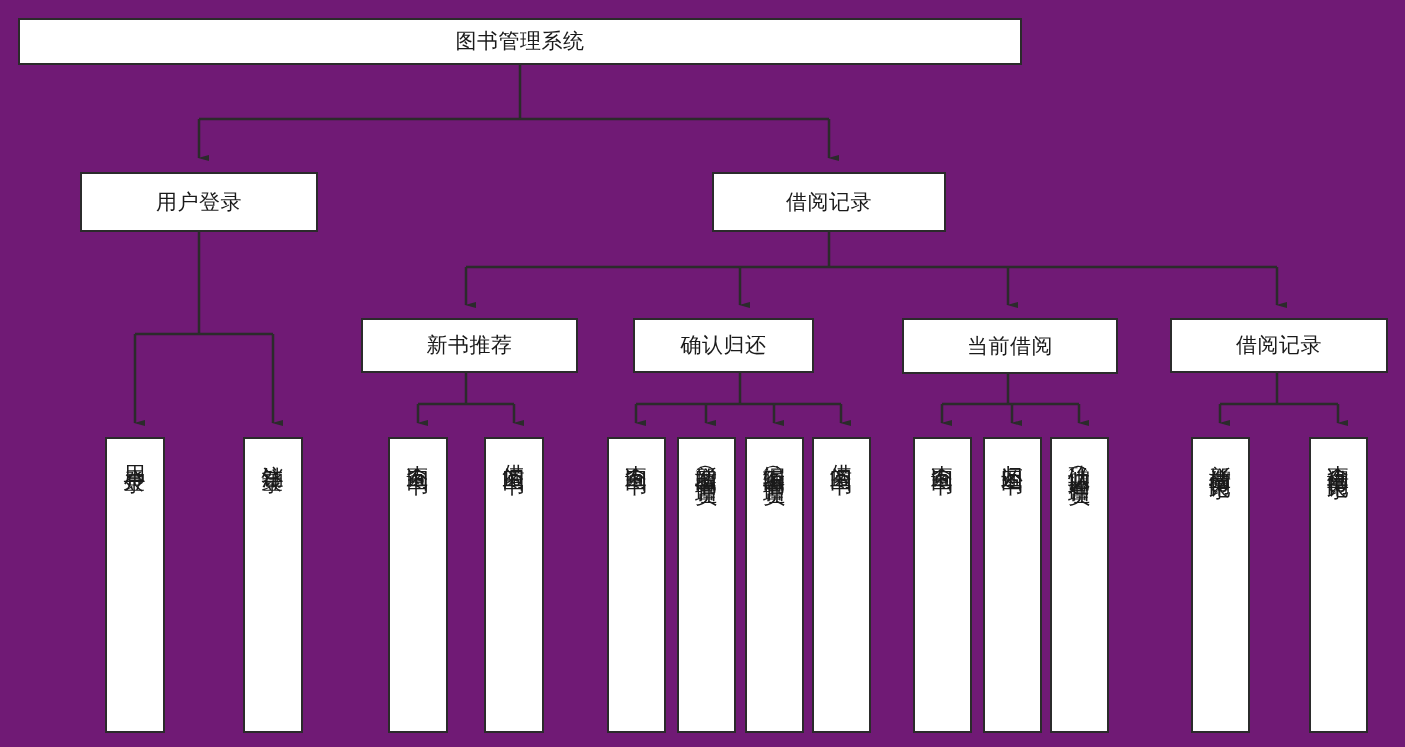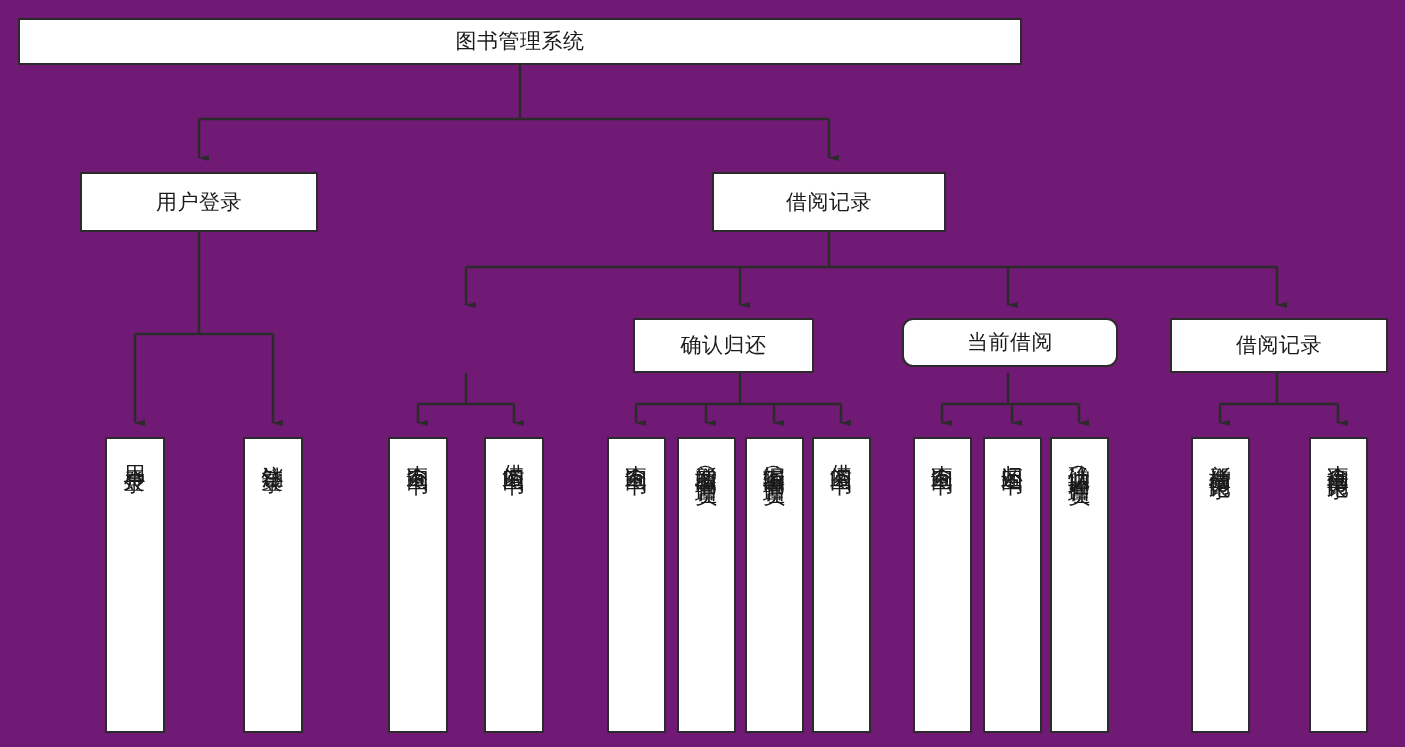--- a/index.html
+++ b/index.html
@@ -139,24 +139,27 @@
     <span class="node-label">图书管理系统</span>
   </div>
 
   <div class="node-box" style="left: 80px; top: 172px; width: 238px; height: 60px;">
     <span class="node-label">用户登录</span>
   </div>
   <div class="node-box" style="left: 712px; top: 172px; width: 234px; height: 60px;">
     <span class="node-label">借阅记录</span>
   </div>
 
+  <div class="node-box" style="left: 361px; top: 318px; width: 217px; height: 55px;">
+    <span class="node-label">新书推荐</span>
+  </div>
   <div class="node-box" style="left: 633px; top: 318px; width: 181px; height: 55px;">
     <span class="node-label">确认归还</span>
   </div>
-  <div class="node-box" style="left: 902px; top: 318px; width: 216px; height: 49px; border-radius: 11px;">
+  <div class="node-box" style="left: 902px; top: 318px; width: 216px; height: 56px;">
     <span class="node-label">当前借阅</span>
   </div>
   <div class="node-box" style="left: 1170px; top: 318px; width: 218px; height: 55px;">
     <span class="node-label">借阅记录</span>
   </div>
 
   <div class="node-box vertical" style="left: 105px; top: 437px; width: 60px; height: 296px;">
     <span class="node-label">用户登录</span>
   </div>
   <div class="node-box vertical" style="left: 243px; top: 437px; width: 60px; height: 296px;">

